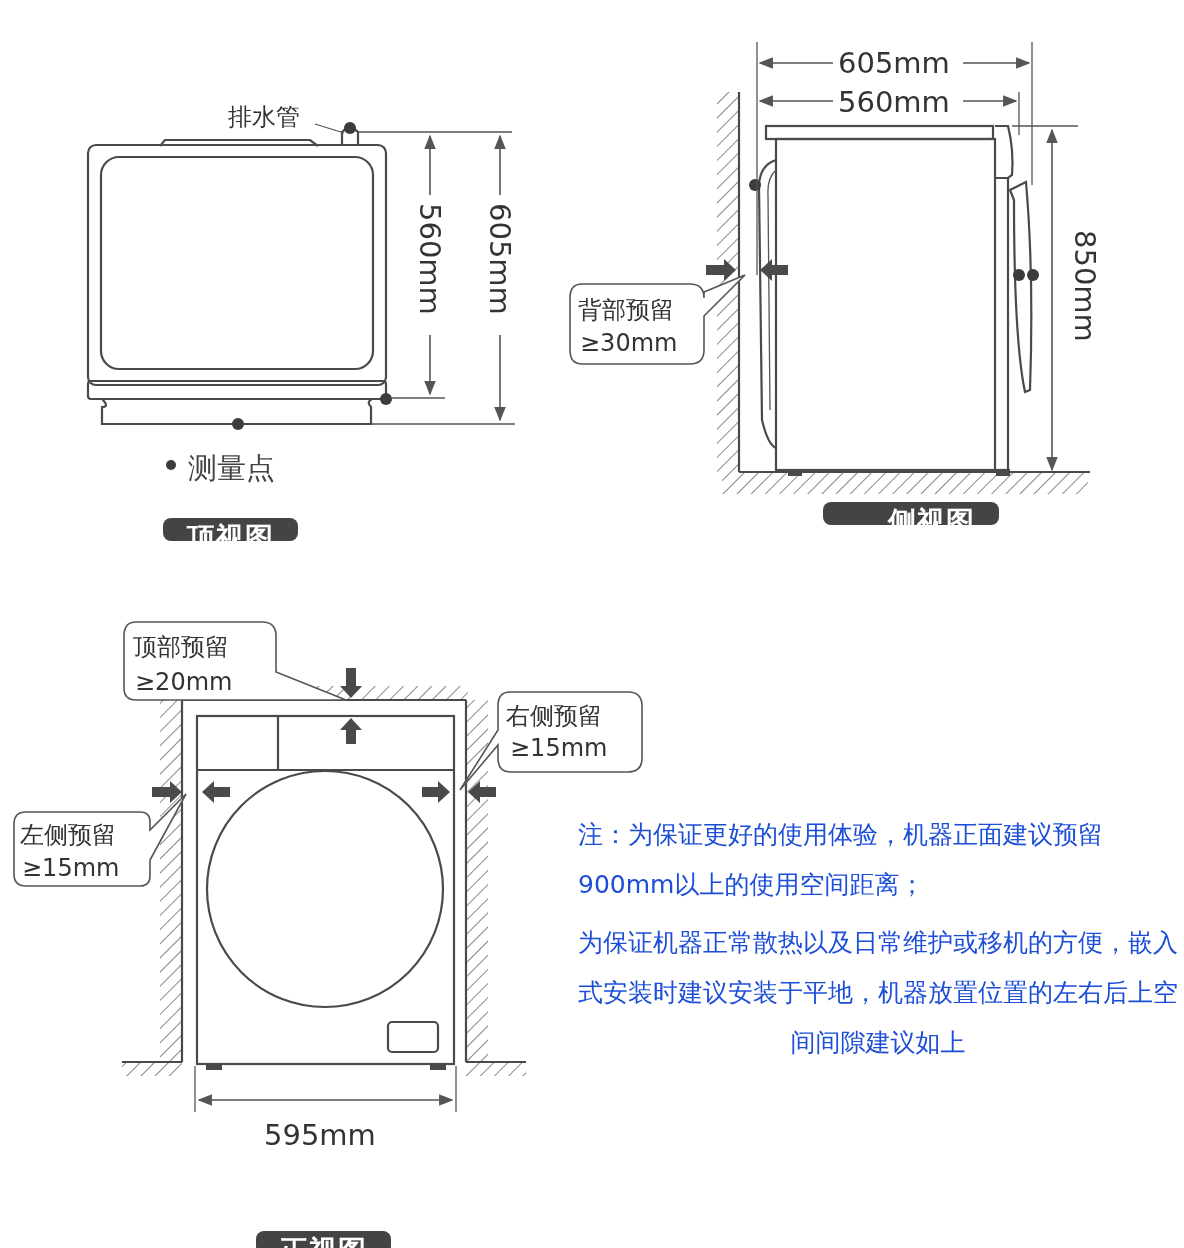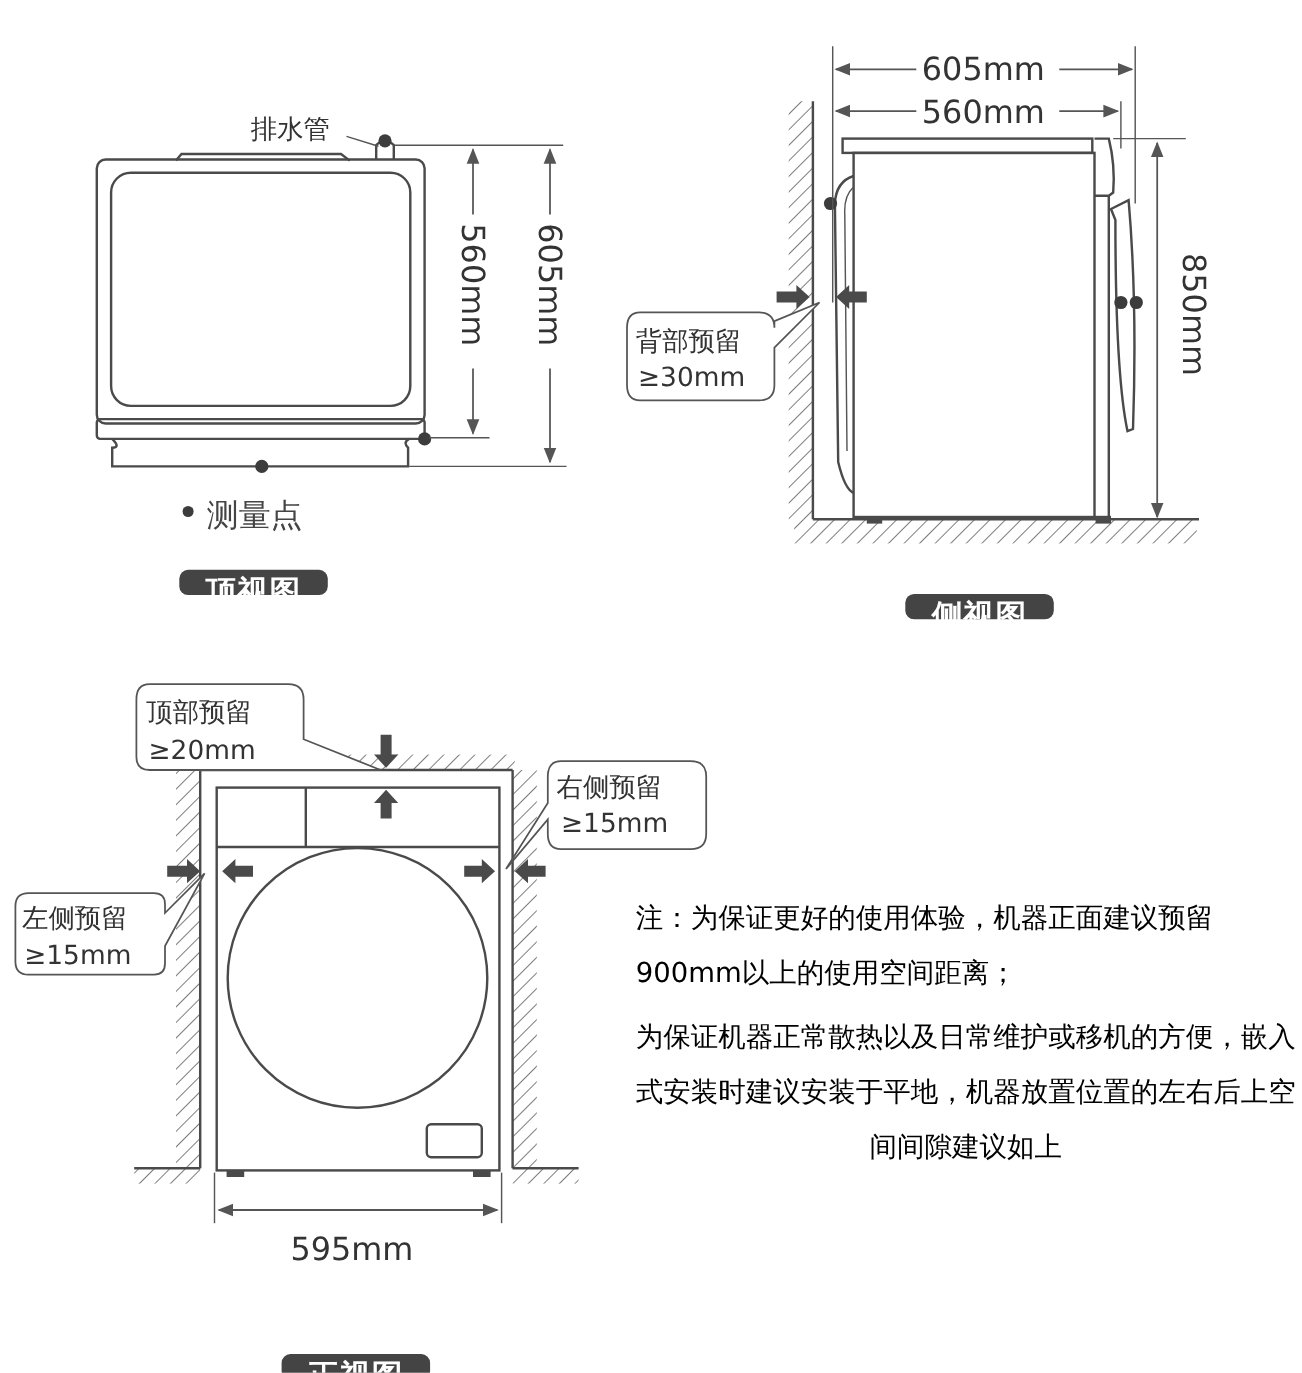--- a/index.html
+++ b/index.html
@@ -12,21 +12,21 @@
   .dot { fill: #3c3c3c; }
   .arrow { fill: #4a4a4a; }
   .dimtxt { font-family: "DejaVu Sans", sans-serif; font-size: 29px; fill: #333; }
   .lbl { font-family: "DejaVu Sans", sans-serif; font-size: 24px; fill: #333; }
   .callout-box { fill: #fff; stroke: #555; stroke-width: 1.6; }
   .callout-txt { font-family: "DejaVu Sans", sans-serif; font-size: 24px; fill: #333; }
   .view-badge { position: absolute; background: #444; color: #fff; border-radius: 8px;
                 font-family: "DejaVu Sans", sans-serif; font-size: 28px; font-weight: bold;
                 height: 23px; line-height: 40px; text-align: center; letter-spacing: 1px; }
   .note { position: absolute; left: 578px; width: 600px; font-size: 25px; line-height: 50px;
-          color: #000000; font-family: "DejaVu Sans", sans-serif; }
+          color: #1d4ed8; font-family: "DejaVu Sans", sans-serif; }
 </style>
 </head>
 <body>
 
 <svg width="1184" height="1248" viewBox="0 0 1184 1248" xmlns="http://www.w3.org/2000/svg">
   <defs>
     <marker id="ah" viewBox="0 0 10 10" refX="9" refY="5" markerWidth="9" markerHeight="9" orient="auto-start-reverse">
       <path d="M0,1 L10,5 L0,9 z" fill="#555"></path>
     </marker>
     <pattern id="hatchPat" width="10" height="10" patternUnits="userSpaceOnUse" patternTransform="rotate(45)">
@@ -165,17 +165,17 @@
   <text class="callout-txt" x="133" y="655">顶部预留</text>
   <text class="callout-txt" x="135" y="690">≥20mm</text>
   <text class="callout-txt" x="506" y="724">右侧预留</text>
   <text class="callout-txt" x="510" y="756">≥15mm</text>
   <text class="callout-txt" x="20" y="843">左侧预留</text>
   <text class="callout-txt" x="22" y="876">≥15mm</text>
   <text class="dimtxt" x="264" y="1145">595mm</text>
 </svg>
 
 <div class="view-badge" style="left:163px;top:518px;width:135px;">顶视图</div>
-<div class="view-badge" style="left:823px;top:540px;width:135px;">侧视图</div>
+<div class="view-badge" style="left:823px;top:502px;width:135px;padding-left:41px;">侧视图</div>
 <div class="view-badge" style="left:256px;top:1231px;width:135px;">正视图</div>
 
 <div class="note" style="top:810px;">注：为保证更好的使用体验，机器正面建议预留900mm以上的使用空间距离；</div>
 <div class="note" style="top:918px;text-align:center;">为保证机器正常散热以及日常维护或移机的方便，嵌入式安装时建议安装于平地，机器放置位置的左右后上空间间隙建议如上</div>
 
 </body></html>

